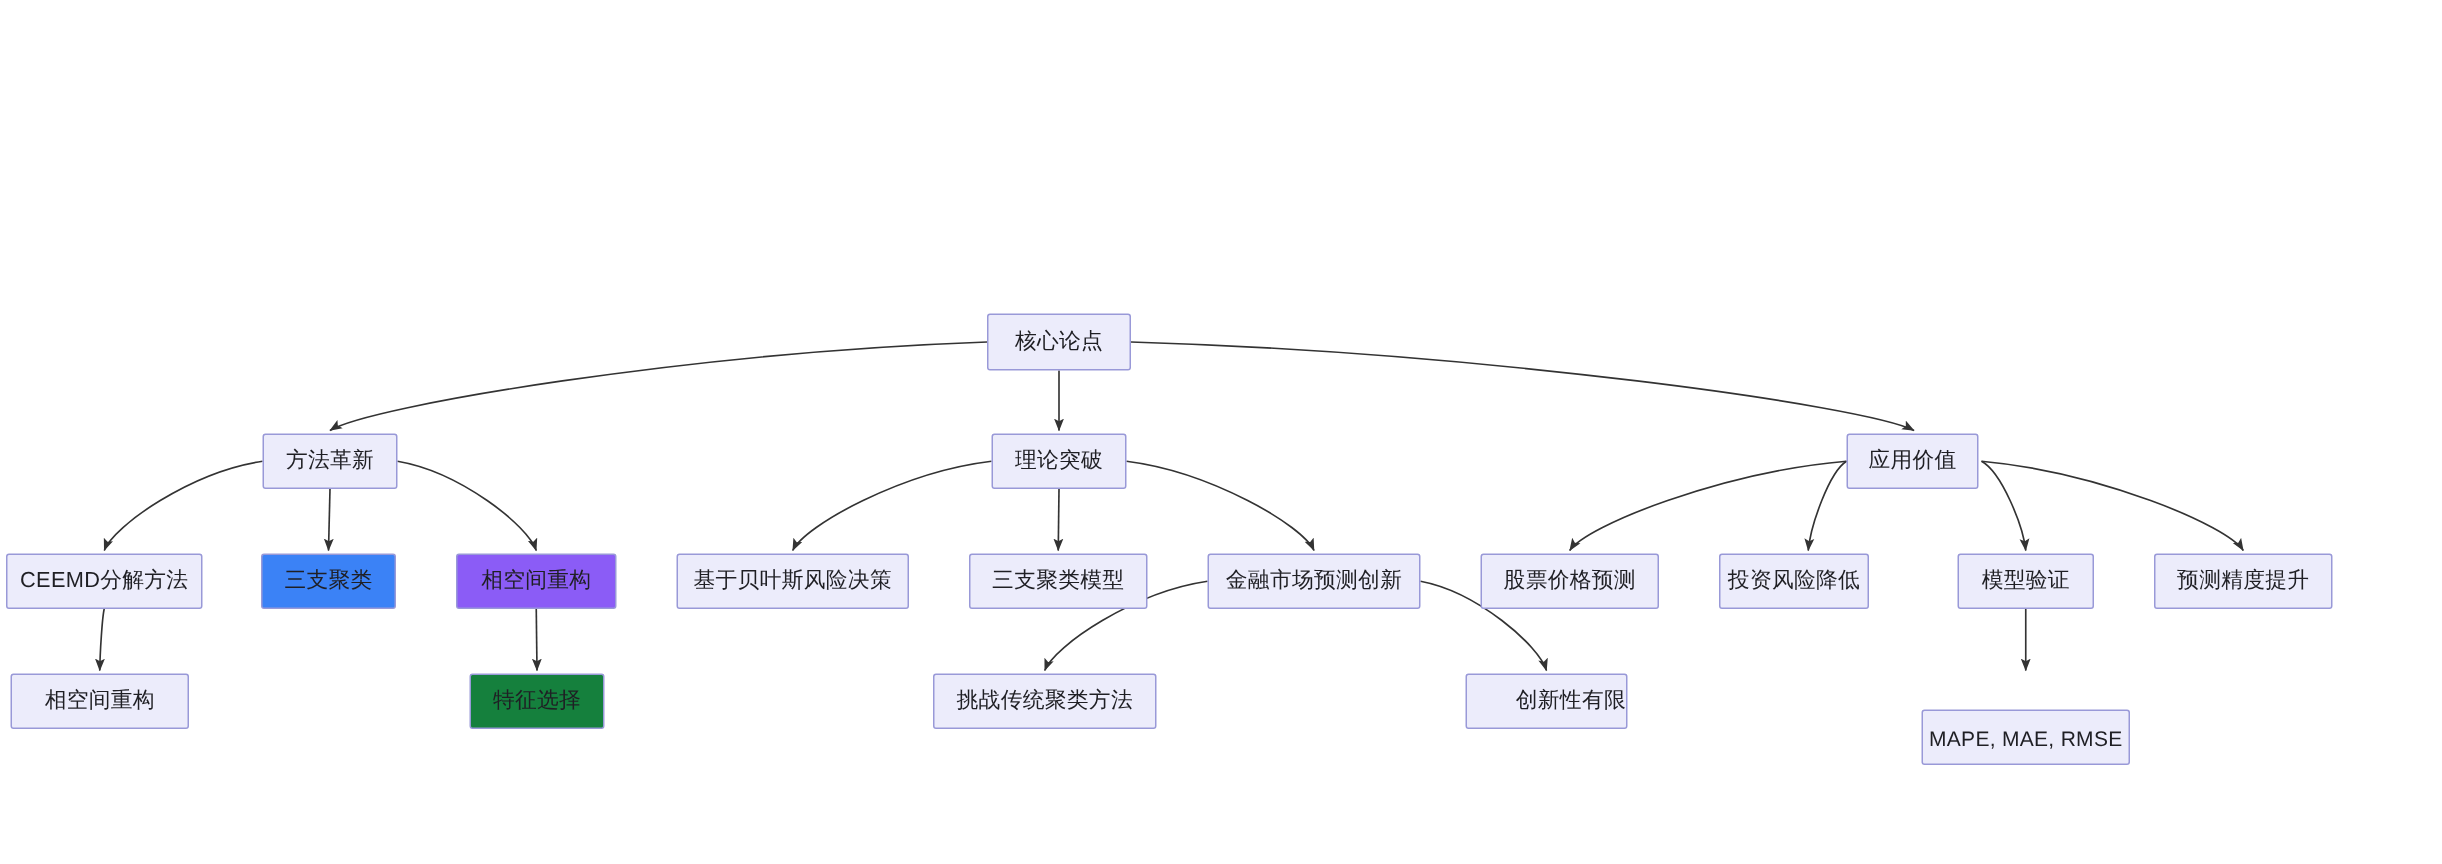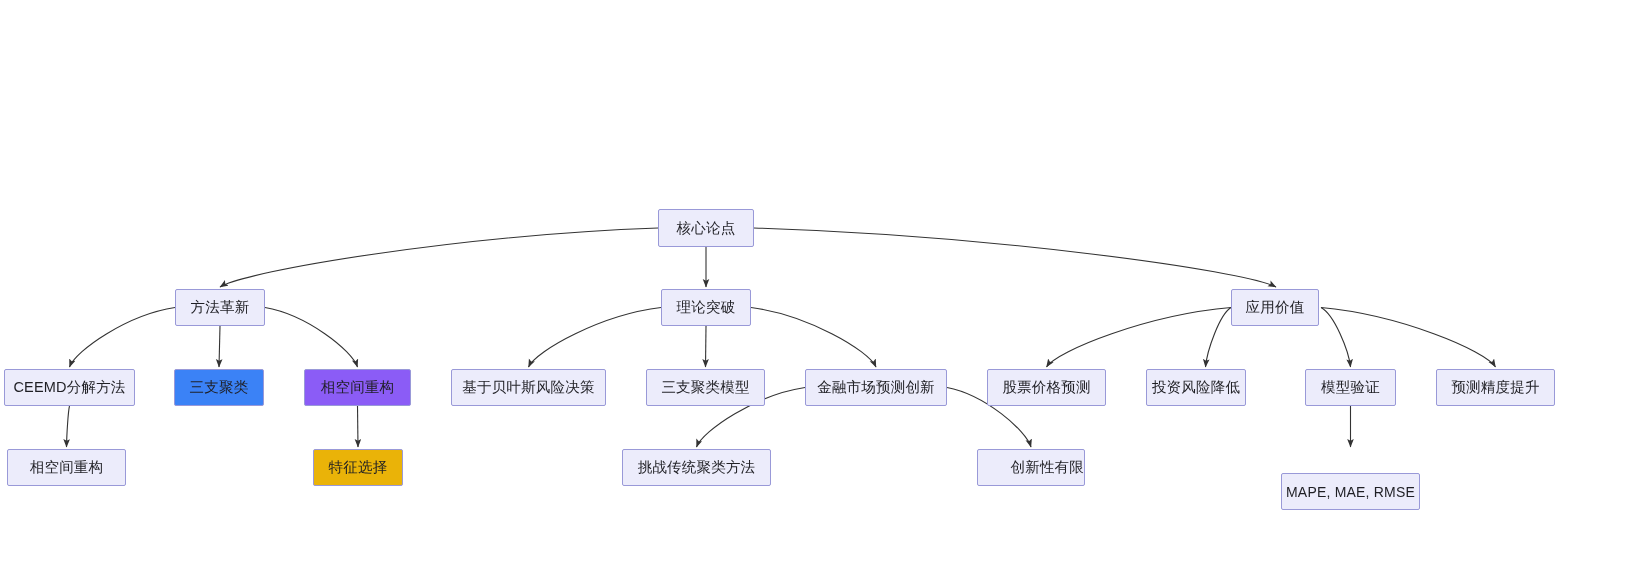--- a/index.html
+++ b/index.html
@@ -116,21 +116,21 @@
       </div>
       <div class="node" style="left: 1305px; top: 369px; width: 91px; height: 37px; background: rgb(236, 236, 251); border-color: rgb(153, 153, 216);">
         <span>模型验证</span>
       </div>
       <div class="node" style="left: 1436px; top: 369px; width: 119px; height: 37px; background: rgb(236, 236, 251); border-color: rgb(153, 153, 216);">
         <span>预测精度提升</span>
       </div>
       <div class="node" style="left: 7px; top: 449px; width: 119px; height: 37px; background: rgb(236, 236, 251); border-color: rgb(153, 153, 216);">
         <span>相空间重构</span>
       </div>
-      <div class="node" style="left: 313px; top: 449px; width: 90px; height: 37px; background: #eab308; border-color: rgb(153, 153, 216);">
+      <div class="node" style="left: 313px; top: 449px; width: 90px; height: 37px; background: #15803d; border-color: rgb(153, 153, 216);">
         <span>特征选择</span>
       </div>
       <div class="node" style="left: 622px; top: 449px; width: 149px; height: 37px; background: rgb(236, 236, 251); border-color: rgb(153, 153, 216); align-items: center;">
         <span>挑战传统聚类方法</span>
       </div>
       <div class="node" style="left: 977px; top: 449px; width: 108px; height: 37px; background: rgb(236, 236, 251); border-color: rgb(153, 153, 216); justify-content: flex-end;">
         <span>创新性有限</span>
       </div>
       <div class="node latin" style="left: 1281px; top: 449px; width: 139px; height: 37px; background: rgb(236, 236, 251); border-color: rgb(153, 153, 216); margin-top: 24px;">
         <span>MAPE, MAE, RMSE</span>

